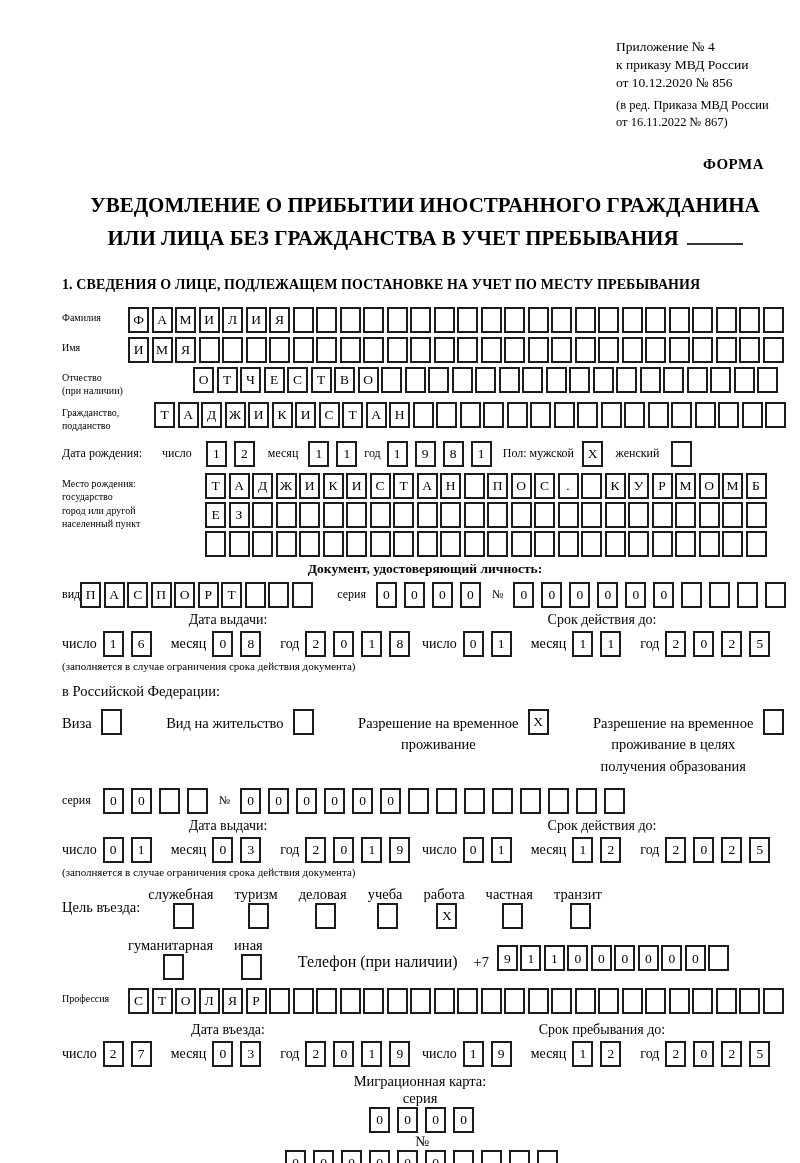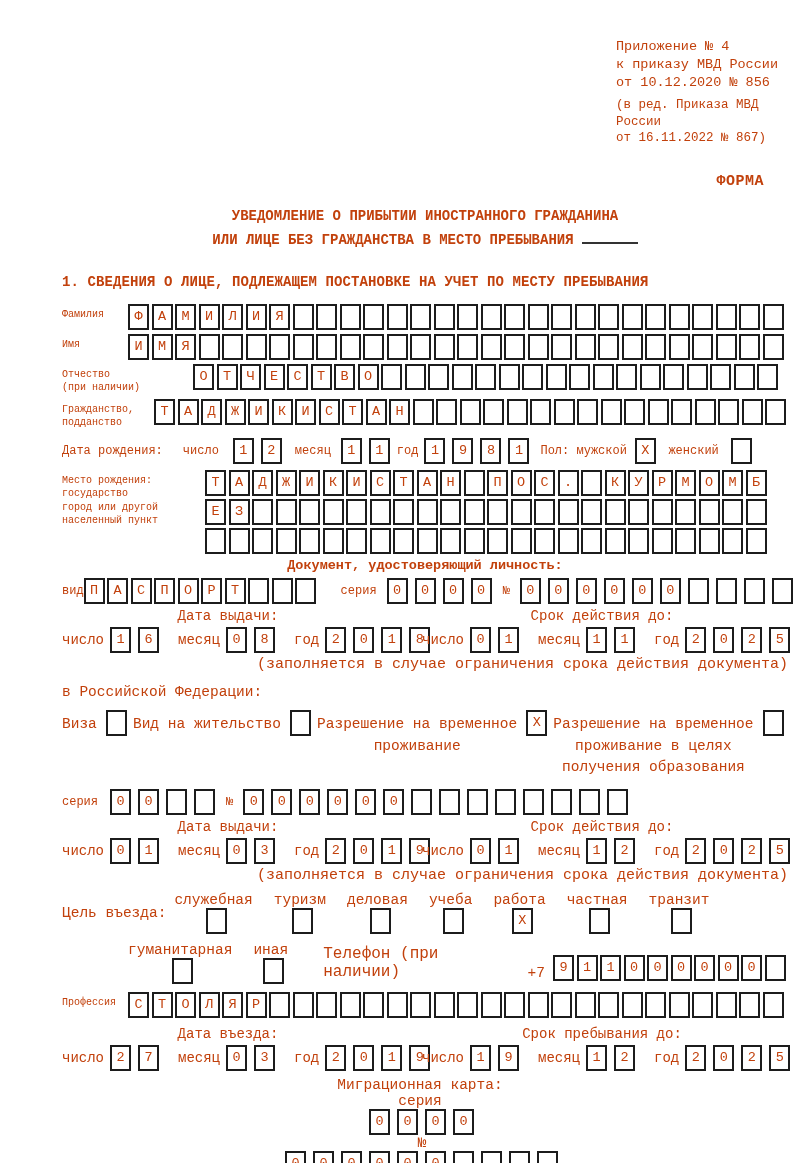--- a/index.html
+++ b/index.html
@@ -1,27 +1,27 @@
 <!DOCTYPE html>
 <html><head>
 <meta charset="utf-8">
 <style>
   html,body { margin:0; padding:0; background:#e8e8e8; }
   .page {
     width:800px; height:1163px; margin:0 auto; background:#ffffff;
     box-sizing:border-box; padding:38px 12px 20px 62px;
-    font-family:Liberation Mono, monospace; color:#c2410c;
+    font-family:Liberation Serif, serif; color:#000000;
     position:relative; overflow:hidden;
   }
   
   .appendix { width:172px; margin-left:auto; font-size:13.5px; line-height:1.35; }
   .appendix .amend { font-size:12.5px; margin-top:4px; line-height:1.35; }
   .forma { text-align:right; padding-right:24px; font-weight:bold; font-size:15px; margin-top:26px; letter-spacing:0.5px; }
   
-  .title { text-align:center; font-weight:bold; font-size:14px; line-height:1.55; margin-top:16px; }
+  .title { text-align:center; font-weight:bold; font-size:21px; line-height:1.55; margin-top:16px; }
   .title-underline { display:inline-block; width:56px; border-bottom:2px solid #333; height:14px; margin-left:8px; }
   .sec-heading { font-weight:bold; font-size:14px; margin-top:22px; margin-bottom:14px; letter-spacing:0.1px; }
   
   .frow { display:flex; align-items:flex-start; margin-bottom:4px; }
   .flabel { font-size:10px; padding-top:4px; line-height:1.35; flex:0 0 auto; }
   .w66 { width:66px; } .w131 { width:131px; } .w92 { width:92px; } .w143 { width:143px; } .w108 { width:108px; }
   .cells { display:inline-flex; flex:0 0 auto; }
   .cell {
     box-sizing:border-box; flex:0 0 auto; width:21px; height:26px;
     border:2px solid #1c1c1c; margin-right:2.5px; background:#fff;
@@ -32,21 +32,21 @@
   .stack { display:flex; flex-direction:column; gap:3px; }
   .inline-lbl { font-size:12px; padding-top:4px; }
   
   .dates { display:flex; margin-top:2px; }
   .date-col.left { width:332px; }
   .date-col.right { margin-left:28px; width:360px; }
   .date-title { text-align:center; font-size:14px; margin-bottom:3px; }
   .date-line { display:flex; align-items:center; }
   .date-line .lbl { font-size:14px; margin-right:6px; }
   .date-line .cells { margin-right:12px; }
-  .fill-note { text-align:right; font-size:15px; margin:3px 0 8px 0; }
+  .fill-note { font-size:11px; margin:3px 0 8px 0; }
   
   .intro { font-size:14.5px; line-height:1.6; margin-top:6px; }
   .permit-row { display:flex; justify-content:space-between; align-items:flex-start; margin-top:6px; margin-bottom:10px; padding-right:2px; }
   .opt { display:flex; align-items:flex-start; gap:9px; }
   .opt .opt-label { font-size:14.5px; padding-top:4px; line-height:1.5; }
   .opt .centered { text-align:center; }
   
   .purpose-line { display:flex; align-items:center; flex-wrap:nowrap; margin-bottom:8px; }
   .purpose-line .lbl { font-size:14.5px; margin-right:8px; white-space:nowrap; }
   .purpose-line .opt-pair { display:flex; align-items:center; margin-right:13px;flex-direction:column; }
@@ -72,21 +72,21 @@
     <div class="amend">
       <div>(в ред. Приказа МВД России</div>
       <div>от 16.11.2022 № 867)</div>
     </div>
   </div>
 
   <div class="forma">ФОРМА</div>
 
   <div class="title">
     <div>УВЕДОМЛЕНИЕ О ПРИБЫТИИ ИНОСТРАННОГО ГРАЖДАНИНА</div>
-    <div><span>ИЛИ ЛИЦЕ БЕЗ ГРАЖДАНСТВА В МЕСТО ПРЕБЫВАНИЯ</span><span class="title-underline"></span></div>
+    <div><span>ИЛИ ЛИЦА БЕЗ ГРАЖДАНСТВА В УЧЕТ ПРЕБЫВАНИЯ</span><span class="title-underline"></span></div>
   </div>
 
   <div class="sec-heading">1. СВЕДЕНИЯ О ЛИЦЕ, ПОДЛЕЖАЩЕМ ПОСТАНОВКЕ НА УЧЕТ ПО МЕСТУ ПРЕБЫВАНИЯ</div>
 
   <div class="frow">
     <div class="flabel w66">Фамилия</div>
     <span class="cells">
         <span class="cell">Ф</span>
         <span class="cell">А</span>
         <span class="cell">М</span>

